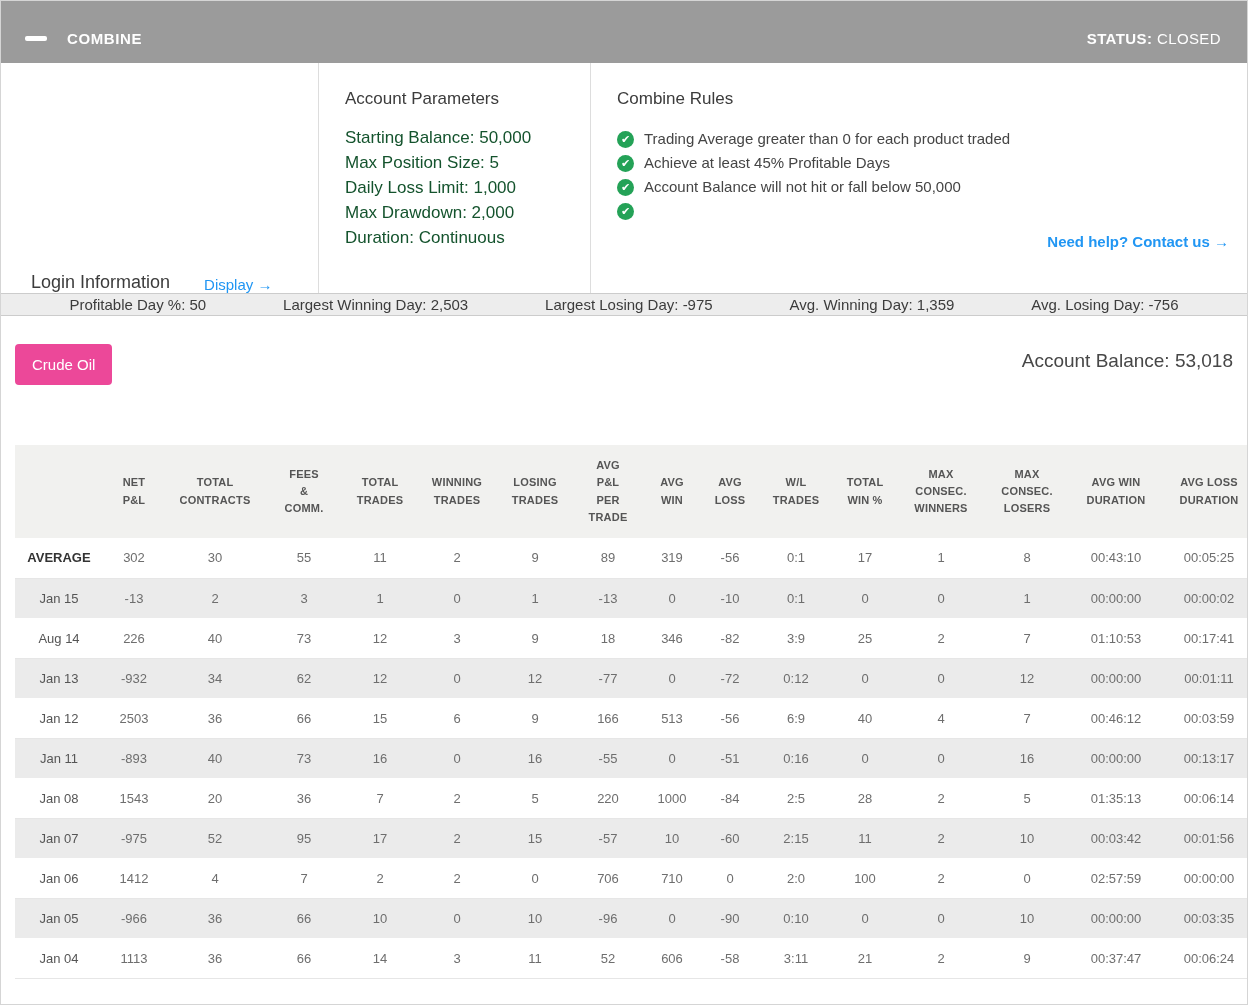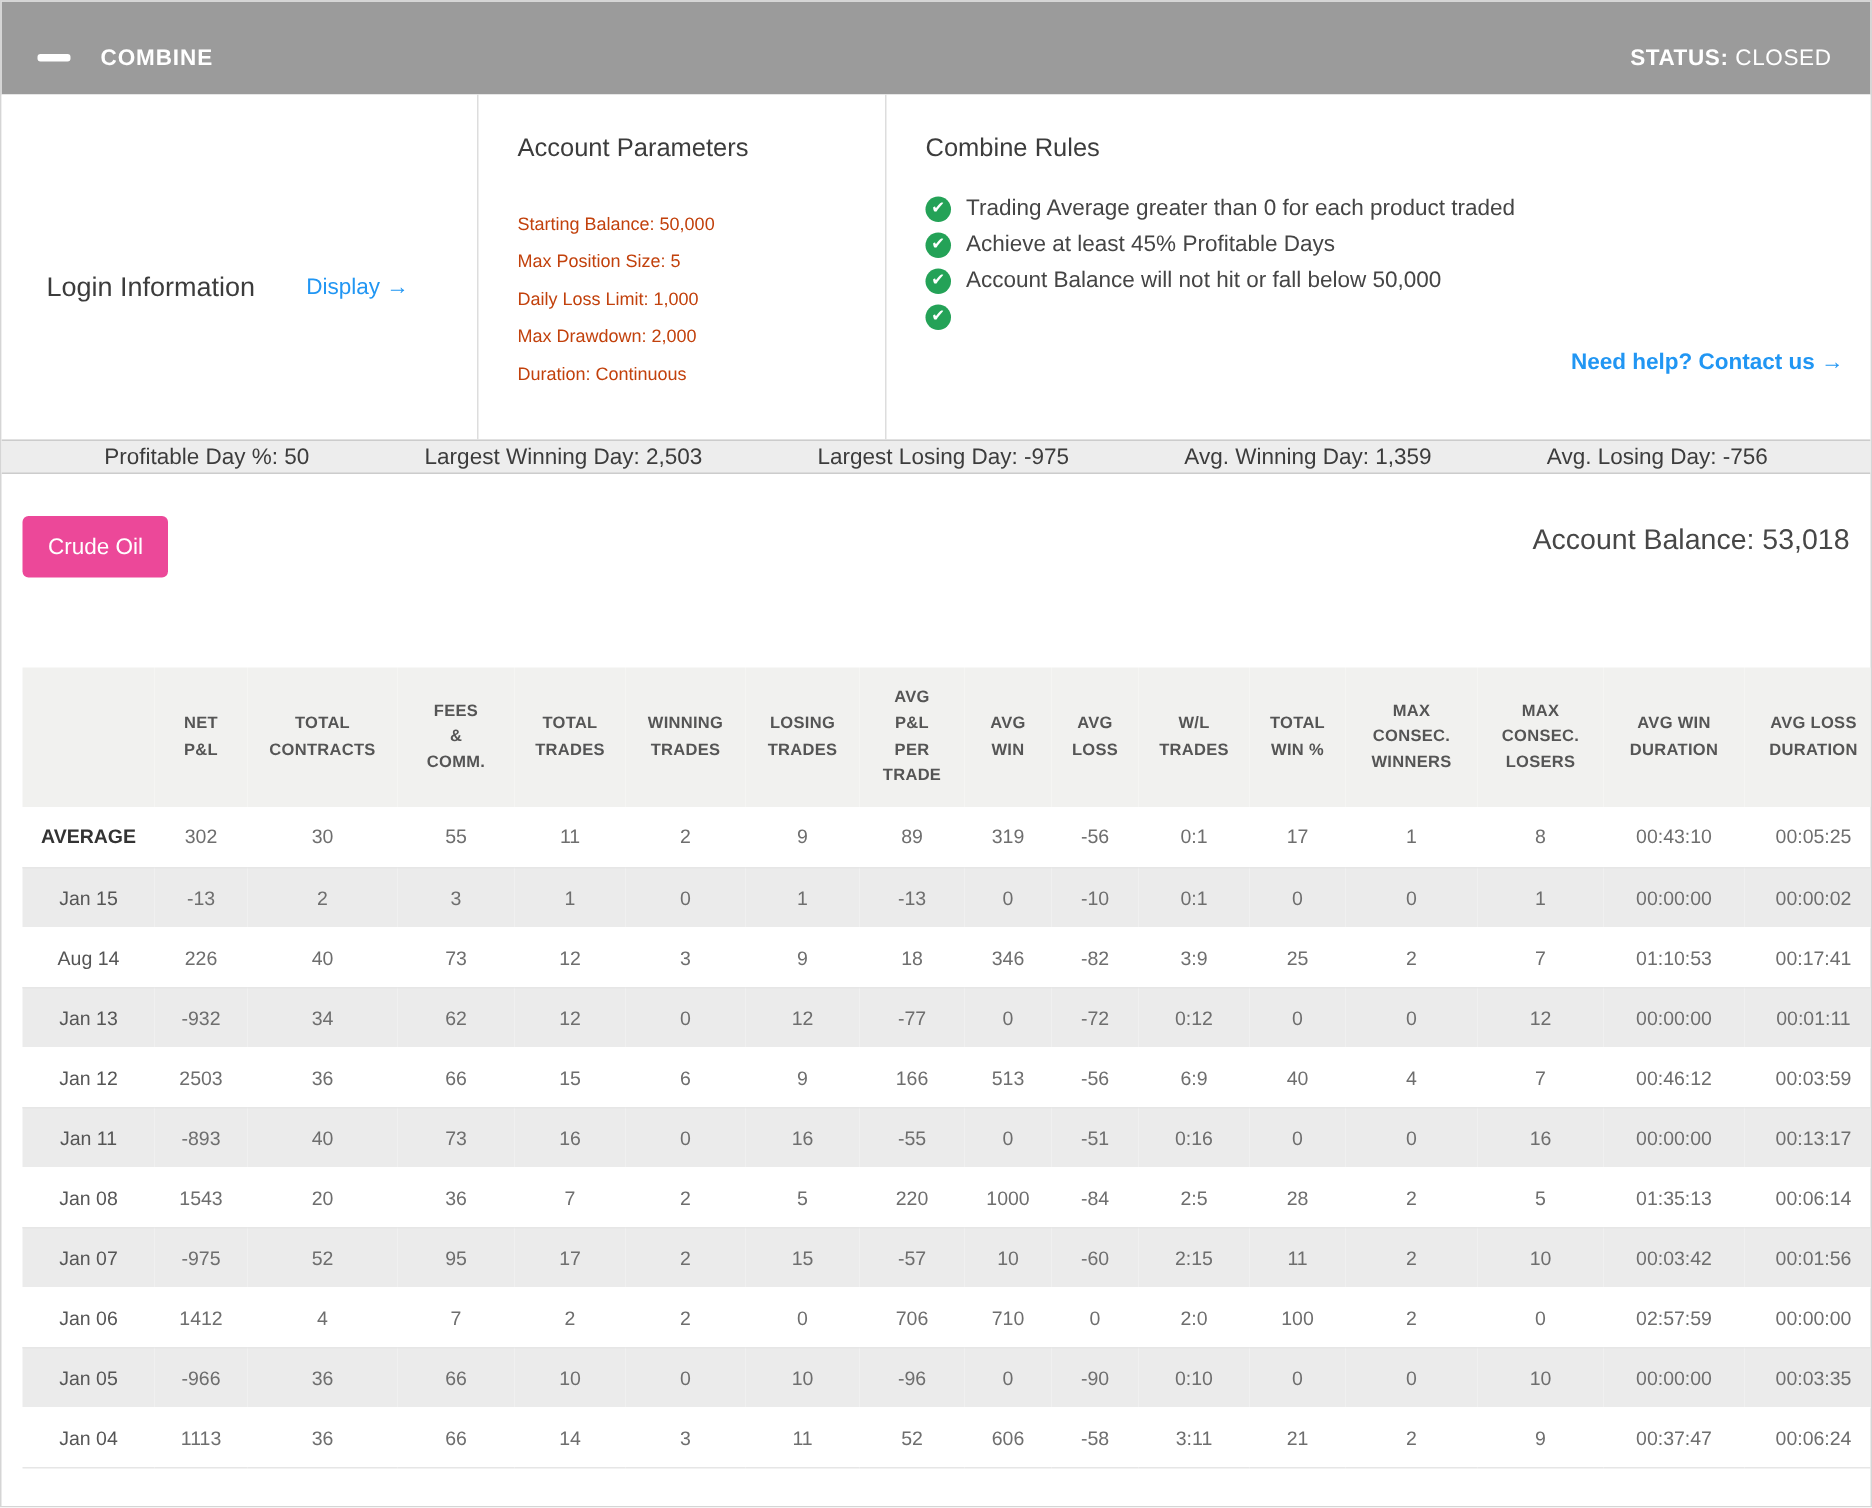--- a/index.html
+++ b/index.html
@@ -10,26 +10,26 @@
   .titlebar { height:62px; background:#9b9b9b; display:flex; align-items:center; justify-content:space-between; padding:12px 26px 0 24px; }
   .titlebar-left { display:flex; align-items:center; gap:20px; }
   .minimize-icon { width:22px; height:5px; background:#fff; border-radius:2px; display:inline-block; cursor:pointer; }
   .titlebar-title { color:#fff; font-weight:bold; font-size:15px; letter-spacing:.6px; }
   .titlebar-status { color:#fff; font-size:15px; letter-spacing:.4px; }
   .titlebar-status .lbl { font-weight:bold; }
 
   
   .info-section { display:flex; height:230px; background:#fff; }
   .info-col { padding-top:26px; }
-  .col-login { width:318px; padding-left:30px; padding-right:14px; border-right:1px solid #ddd; display:flex; align-items:center; gap:34px; }
+  .col-login { width:318px; padding-left:30px; padding-right:14px; border-right:1px solid #ddd; display:flex; align-items:flex-end; gap:34px; }
   .section-title { font-size:18px; color:#3c3c3c; }
   .link { color:#2196f3; text-decoration:none; cursor:pointer; font-size:15px; }
   .col-params { width:272px; padding-left:26px; border-right:1px solid #ddd; }
   .col-params .section-title { font-size:17px; }
-  .params-list { margin-top:28px; font-size:12px; color:#c2410c; line-height:25px; }
+  .params-list { margin-top:16px; font-size:17px; color:#14532d; line-height:25px; }
   .col-rules { flex:1; padding-left:26px; padding-right:16px; }
   .col-rules .section-title { font-size:17px; }
   .rules-list { margin-top:18px; }
   .rule { display:flex; align-items:flex-start; font-size:15px; color:#454545; line-height:24px; }
   .check-icon { flex:0 0 auto; width:17px; height:17px; margin:4px 10px 0 0; background:#24a257; border-radius:50%; color:#fff; font-size:11px; line-height:17px; text-align:center; }
   .check-icon::before { content:"✔"; }
   .rule .link { font-size:15px; }
   .help-link { text-align:right; margin-top:13px; padding-right:2px;font-weight:bold; }
 
   

